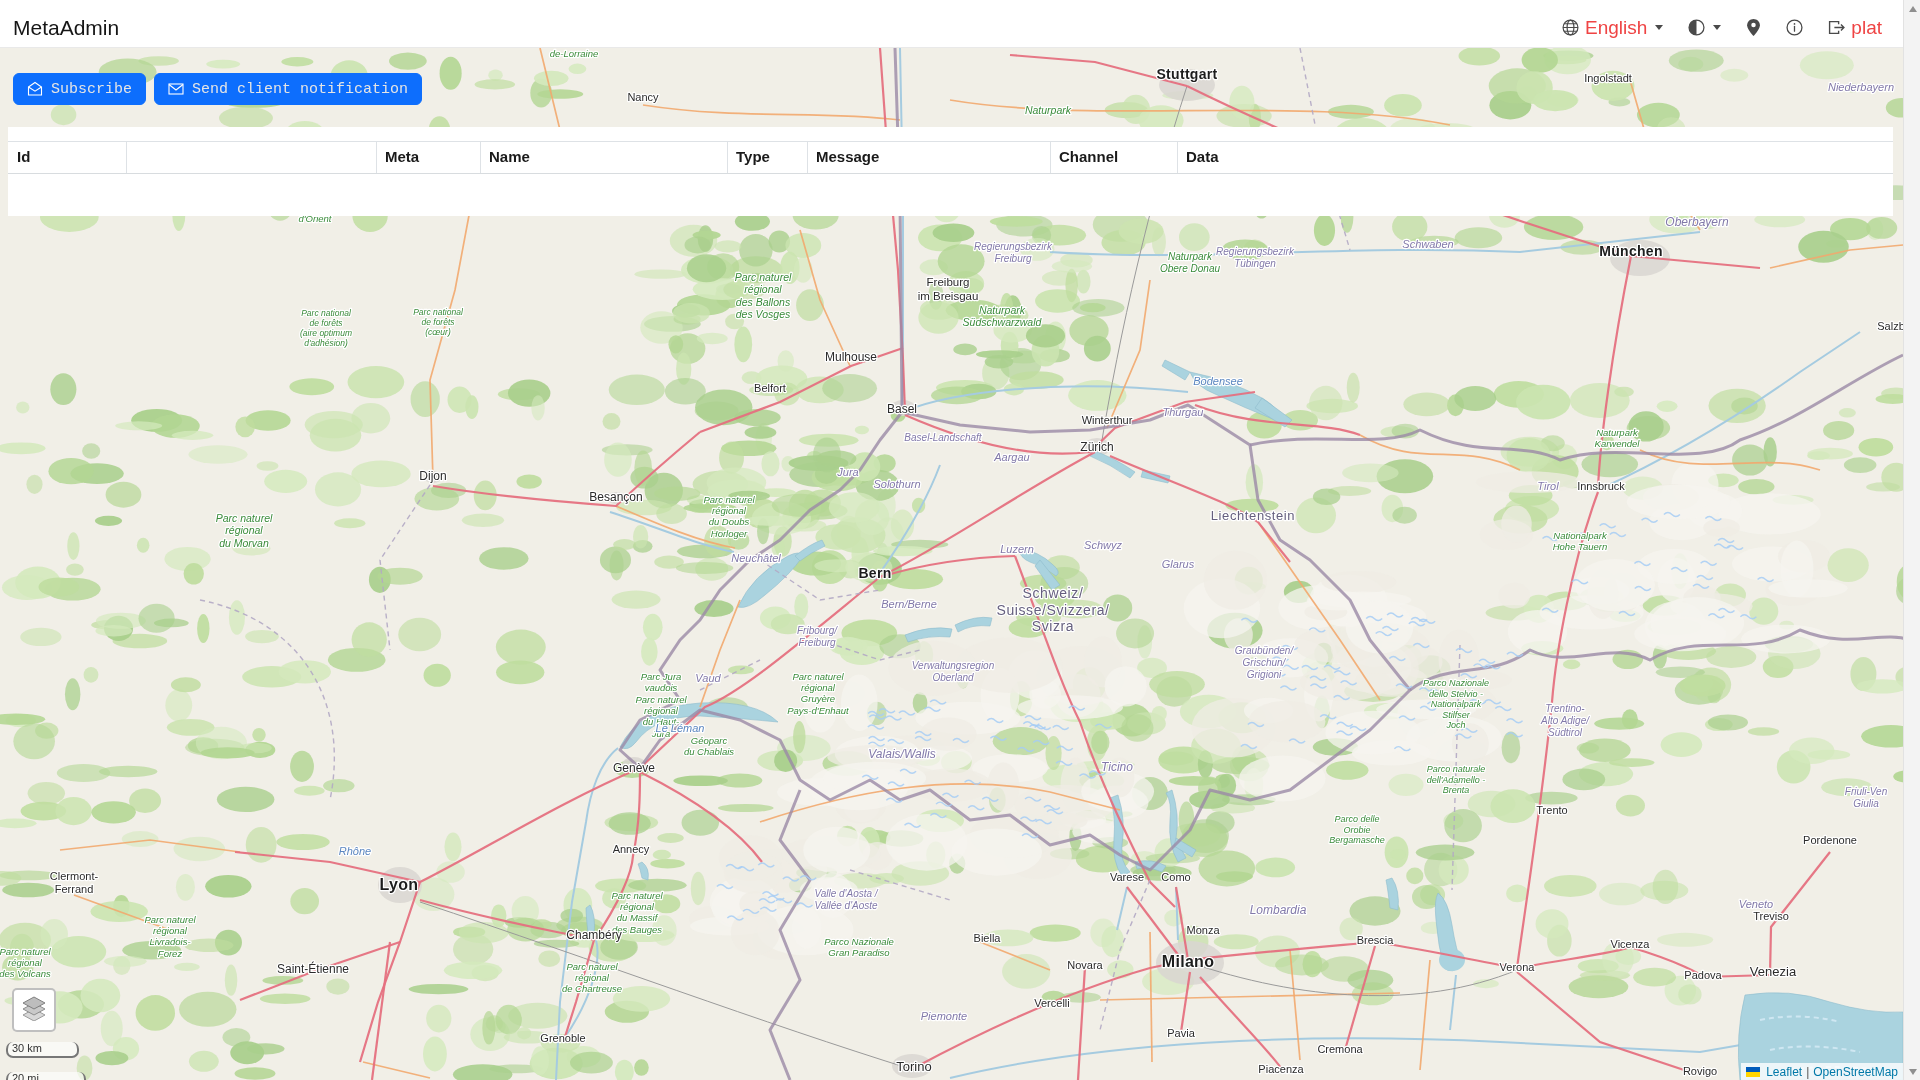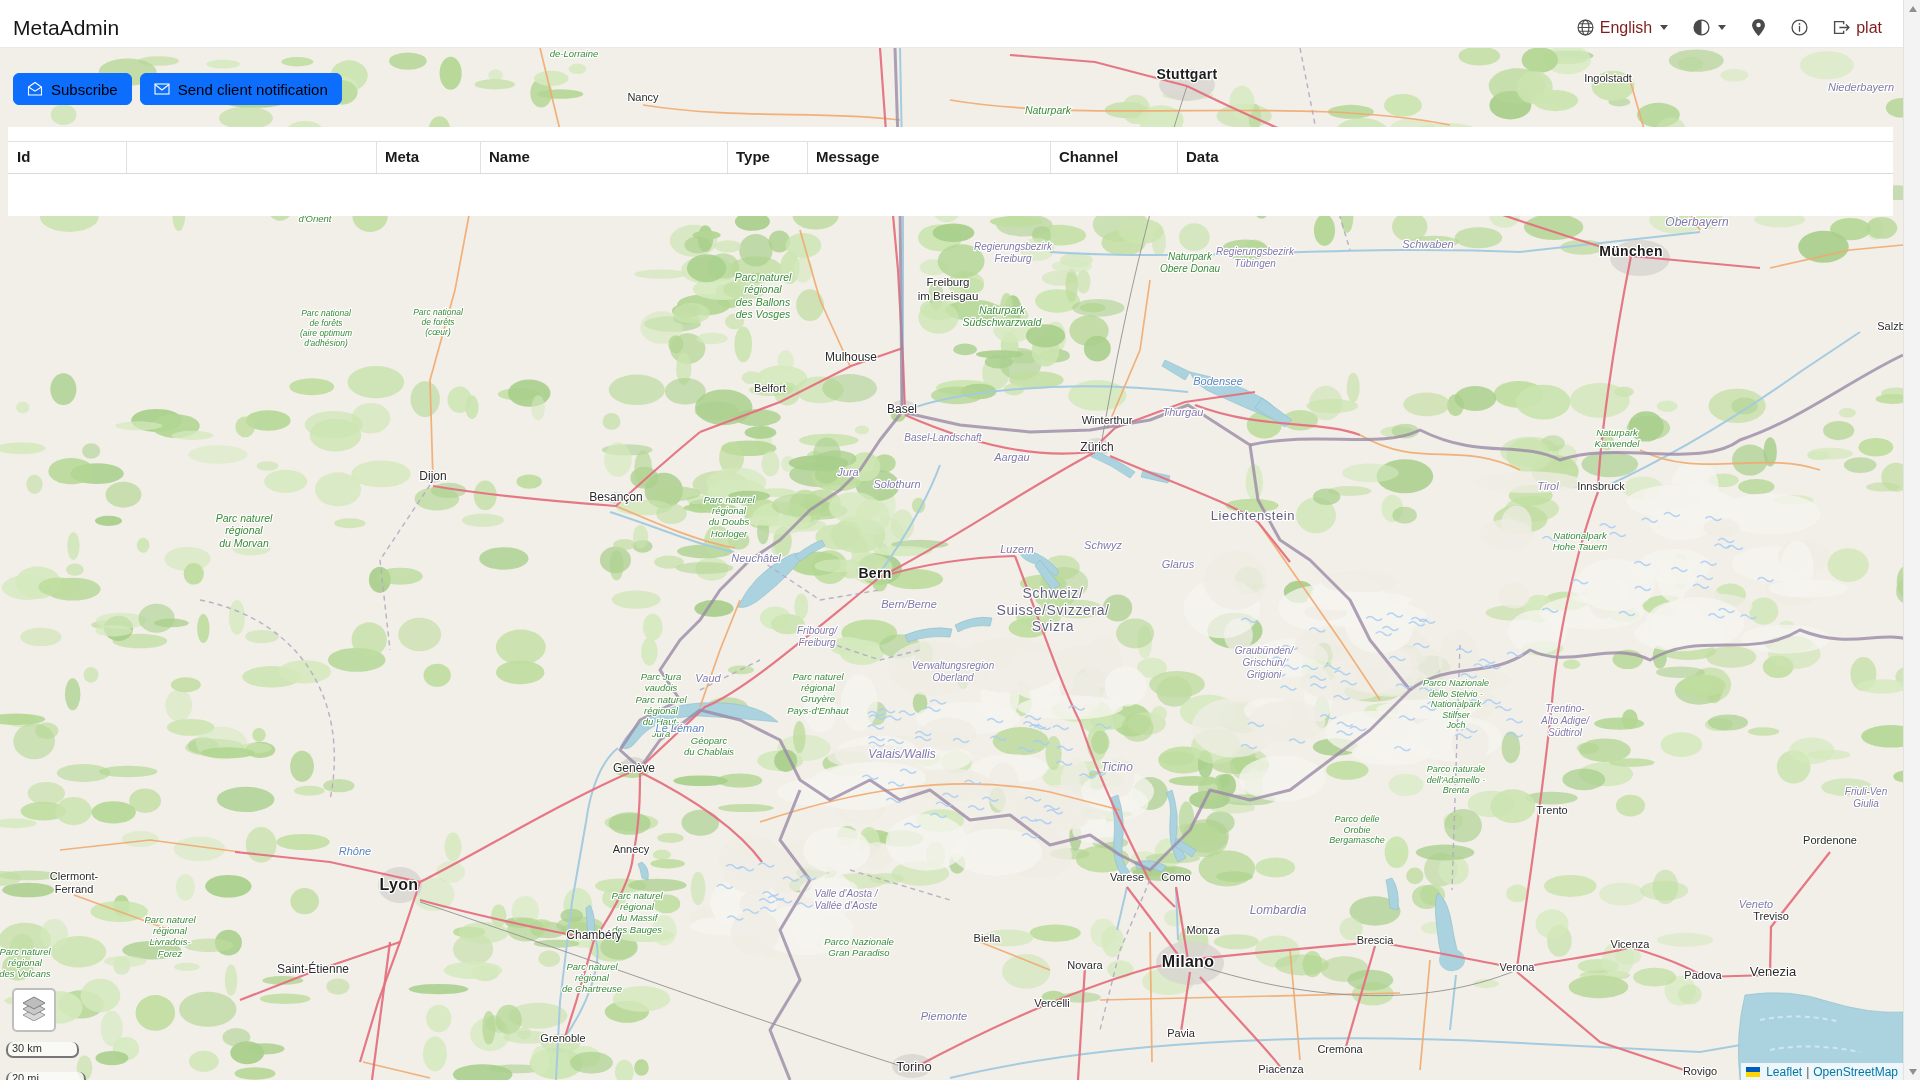--- a/index.html
+++ b/index.html
@@ -15,28 +15,28 @@
   .country{ fill:#655f7e; letter-spacing:.6px; }
   .park   { fill:#3a8b3a; font-style:italic; }
   .water  { fill:#5b86c0; font-style:italic; }
 
   
   .navbar { position:absolute; left:0; top:0; width:1920px; height:48px; background:#ffffff; border-bottom:1px solid #e9e9e9; z-index:30; display:flex; align-items:center; padding:8px 24px 0 13px; }
   .brand { font-size:21px; font-weight:500; color:#161616; margin-right:22px; cursor:pointer; }
   .nav-items { display:flex; gap:26px; align-items:center; }
   .nav-link { font-size:15.5px; color:#6e6e6e; cursor:pointer; }
   .nav-link.active { color:#1c1c1c; }
-  .nav-right { margin-left:auto; display:flex; align-items:center; gap:25px; color:#7f1d1d; font-size:16px; padding-right:14px; }
+  .nav-right { margin-left:auto; display:flex; align-items:center; gap:25px; color:#ef4444; font-size:19px; padding-right:14px; }
   .nav-right .grp { display:flex; align-items:center; gap:6px; cursor:pointer; }
   .caret { width:0; height:0; border-left:4.5px solid transparent; border-right:4.5px solid transparent; border-top:5px solid #4a4a4a; margin-left:2px; }
   .nicon { display:inline-flex; }
 
   
   .toolbar { position:absolute; left:13px; top:73px; display:flex; gap:8px; z-index:20; }
-  .btn-primary { display:inline-flex; align-items:center; gap:8px; background:#0d6efd; color:#000000; border:1px solid #0d6efd; border-radius:6px; height:32px; padding:12px 13px; font-size:15px; cursor:pointer; font-family:Liberation Sans, sans-serif; }
+  .btn-primary { display:inline-flex; align-items:center; gap:8px; background:#0d6efd; color:#e5e5e5; border:1px solid #0d6efd; border-radius:6px; height:32px; padding:12px 13px; font-size:15px; cursor:pointer; font-family:Liberation Mono, monospace; }
 
   
   .panel { position:absolute; left:8px; right:27px; top:127px; height:89px; background:#ffffff; z-index:20; }
   .tabs { display:flex; height:41px; border-bottom:1px solid #dee2e6; }
   .tab { font-size:15.5px; padding:9px 17px; cursor:pointer; color:#0d6efd; white-space:nowrap; }
   .tab.active { color:#2f2f2f; background:#fff; border:1px solid #dee2e6; border-bottom:1px solid #ffffff; border-radius:6px 6px 0 0; margin-bottom:-1px; }
   .thead { display:flex; margin-top:14px; border-top:1px solid #dee2e6; border-bottom:1px solid #d8dcdf; height:33px; background:#fff; }
   .th { font-size:15px; font-weight:700; color:#1a1a1a; padding:6px 8px; border-right:1px solid #dee2e6; overflow:hidden; white-space:nowrap; }
   .th:first-child { border-left:1px solid #ffffff; }
   .th:last-child { border-right:none; }

